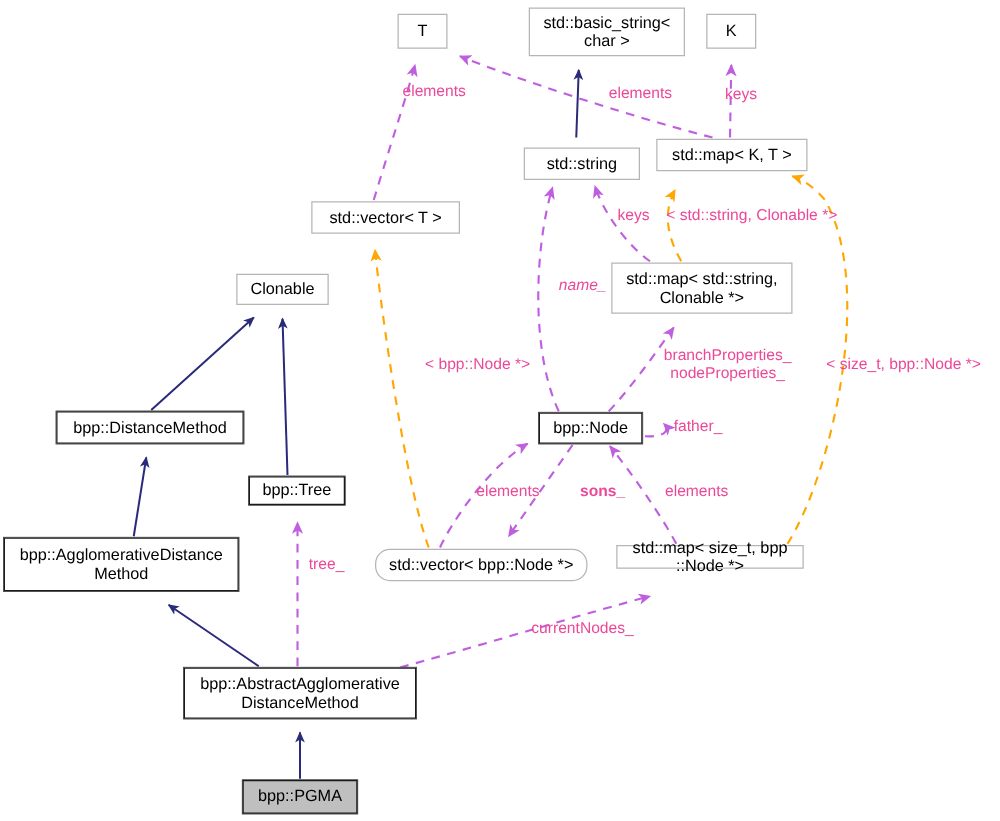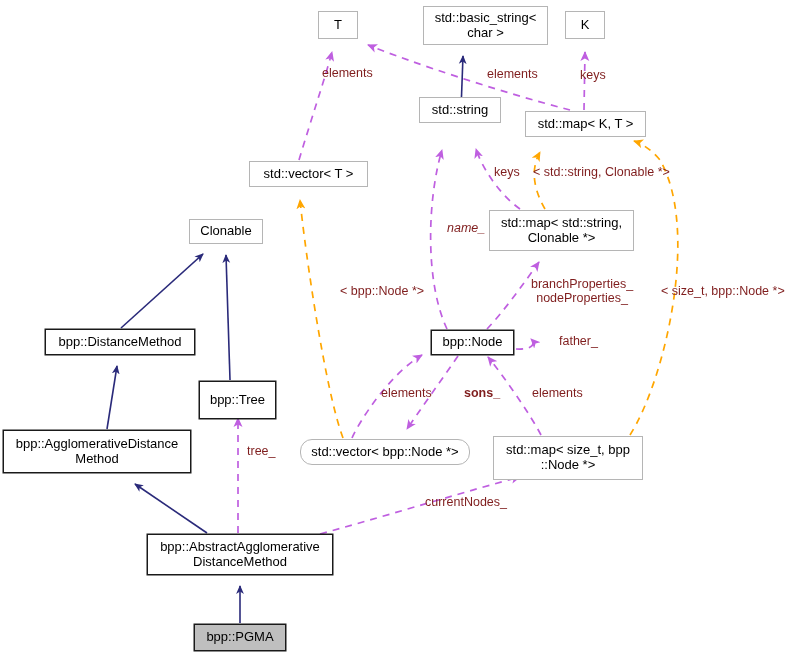--- a/index.html
+++ b/index.html
@@ -44,21 +44,21 @@
     border: 1px solid #b5b5b5;
   }
   .node-box.current {
     background: #bfbfbf;
     border: 1px solid #1a1a1a;
     box-shadow: 0 0 0 0.5px #1a1a1a;
   }
   .edge-label {
     position: absolute;
     font-size: 12.5px;
-    color: #7f1d1d;
+    color: #ec4899;
     white-space: pre-line;
     text-align: center;
     line-height: 1.12;
     z-index: 4;
   }
 </style>
 </head>
 <body>
 
 <div id="diagram-root">
@@ -104,48 +104,48 @@
       <path d="M343,438 C325,390 305,250 300,200" marker-end="url(#ah-tpl)"></path>
       <path d="M545,209 C534,190 530,170 540,152" marker-end="url(#ah-tpl)"></path>
       <path d="M630,435 C665,380 700,230 660,160 C650,148 640,143 634,141" marker-end="url(#ah-tpl)"></path>
     </g>
   </svg>
 
   <div class="node-box weak" style="left: 318px; top: 11px; width: 40px; height: 28px;">T</div>
   <div class="node-box weak" style="left: 412px; top: 6px; width: 125px; height: 39px; margin-left: 11px;">std::basic_string&lt;
 char &gt;</div>
   <div class="node-box weak" style="left: 565px; top: 11px; width: 40px; height: 28px;">K</div>
-  <div class="node-box weak" style="left: 419px; top: 97px; width: 82px; height: 26px;">std::string</div>
+  <div class="node-box weak" style="left: 419px; top: 118px; width: 93px; height: 26px;">std::string</div>
   <div class="node-box weak" style="left: 525px; top: 111px; width: 121px; height: 26px;">std::map&lt; K, T &gt;</div>
   <div class="node-box weak" style="left: 249px; top: 161px; width: 119px; height: 26px;">std::vector&lt; T &gt;</div>
   <div class="node-box weak" style="left: 189px; top: 219px; width: 74px; height: 25px;">Clonable</div>
   <div class="node-box weak" style="left: 489px; top: 210px; width: 145px; height: 41px;">std::map&lt; std::string,
 Clonable *&gt;</div>
   <div class="node-box strong" style="left: 45px; top: 329px; width: 150px; height: 26px;">bpp::DistanceMethod</div>
   <div class="node-box strong" style="left: 431px; top: 330px; width: 83px; height: 25px;">bpp::Node</div>
-  <div class="node-box strong" style="left: 199px; top: 381px; width: 77px; height: 38px;">bpp::Tree</div>
+  <div class="node-box strong" style="left: 199px; top: 381px; width: 77px; height: 23px;">bpp::Tree</div>
   <div class="node-box strong" style="left: 3px; top: 430px; width: 188px; height: 43px;">bpp::AgglomerativeDistance
 Method</div>
   <div class="node-box weak" style="left: 300px; top: 439px; width: 170px; height: 26px; border-radius: 12px;">std::vector&lt; bpp::Node *&gt;</div>
-  <div class="node-box weak" style="left: 493px; top: 436px; width: 150px; height: 44px;">std::map&lt; size_t, bpp
+  <div class="node-box weak" style="left: 493px; top: 436px; width: 150px; height: 19px;">std::map&lt; size_t, bpp
 ::Node *&gt;</div>
   <div class="node-box strong" style="left: 147px; top: 534px; width: 186px; height: 41px;">bpp::AbstractAgglomerative
 DistanceMethod</div>
   <div class="node-box current" style="left: 194px; top: 624px; width: 92px; height: 27px;">bpp::PGMA</div>
 
   <div class="edge-label" style="left: 322px; top: 66px;">elements</div>
   <div class="edge-label" style="left: 487px; top: 67px;">elements</div>
   <div class="edge-label" style="left: 580px; top: 68px;">keys</div>
   <div class="edge-label" style="left: 494px; top: 165px;">keys</div>
   <div class="edge-label" style="left: 533px; top: 165px;">&lt; std::string, Clonable *&gt;</div>
   <div class="edge-label" style="left: 447px; top: 221px; font-style: italic;">name_</div>
   <div class="edge-label" style="left: 340px; top: 284px;">&lt; bpp::Node *&gt;</div>
   <div class="edge-label" style="left: 531px; top: 277px;">branchProperties_
 nodeProperties_</div>
   <div class="edge-label" style="left: 661px; top: 284px;">&lt; size_t, bpp::Node *&gt;</div>
-  <div class="edge-label" style="left: 539px; top: 334px; margin-left: 20px;">father_</div>
+  <div class="edge-label" style="left: 539px; top: 334px;">father_</div>
   <div class="edge-label" style="left: 381px; top: 386px;">elements</div>
   <div class="edge-label" style="left: 464px; top: 386px; font-weight: bold;">sons_</div>
   <div class="edge-label" style="left: 532px; top: 386px;">elements</div>
   <div class="edge-label" style="left: 247px; top: 444px;">tree_</div>
   <div class="edge-label" style="left: 425px; top: 495px;">currentNodes_</div>
 
 </div>
 
 </body></html>

